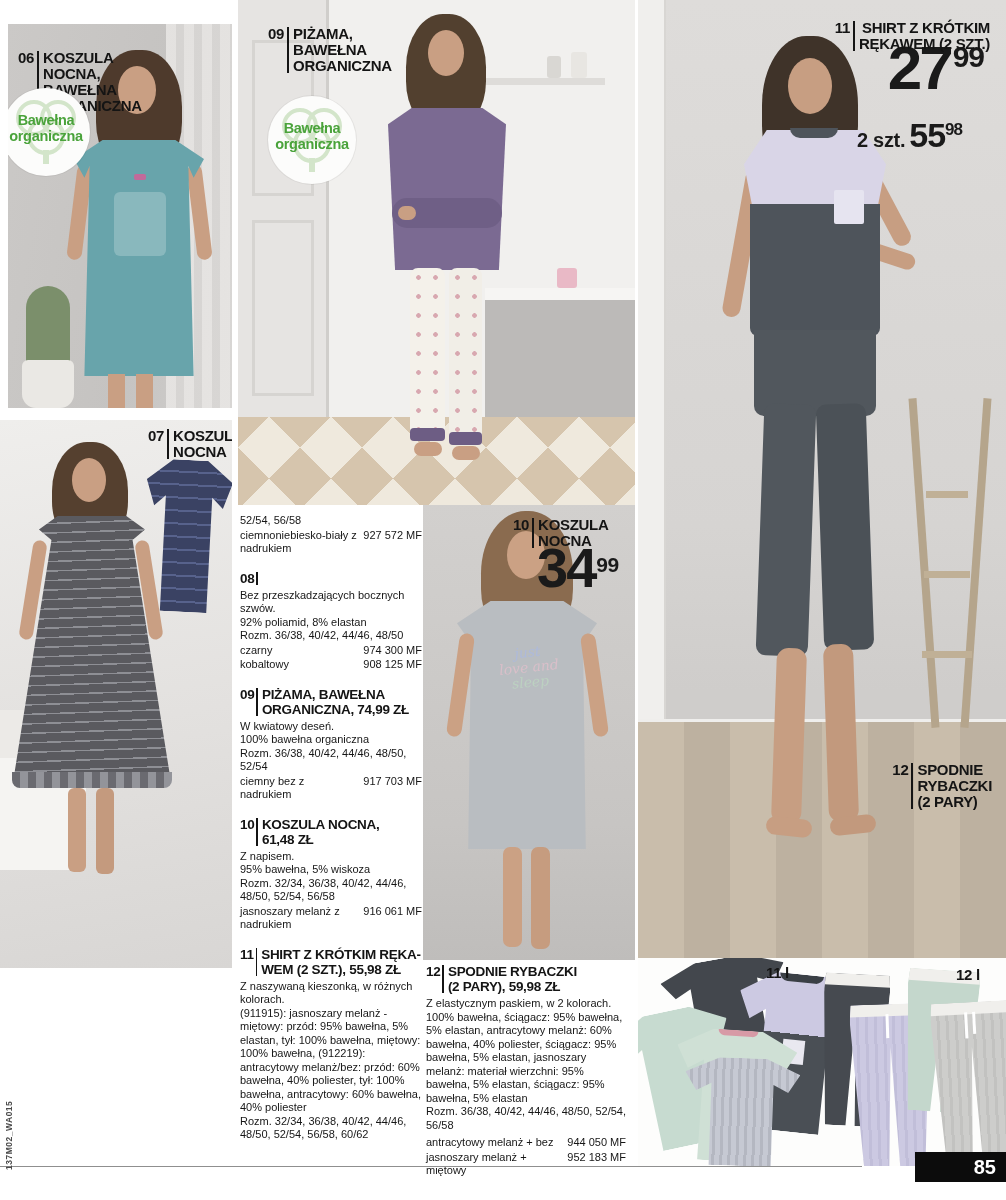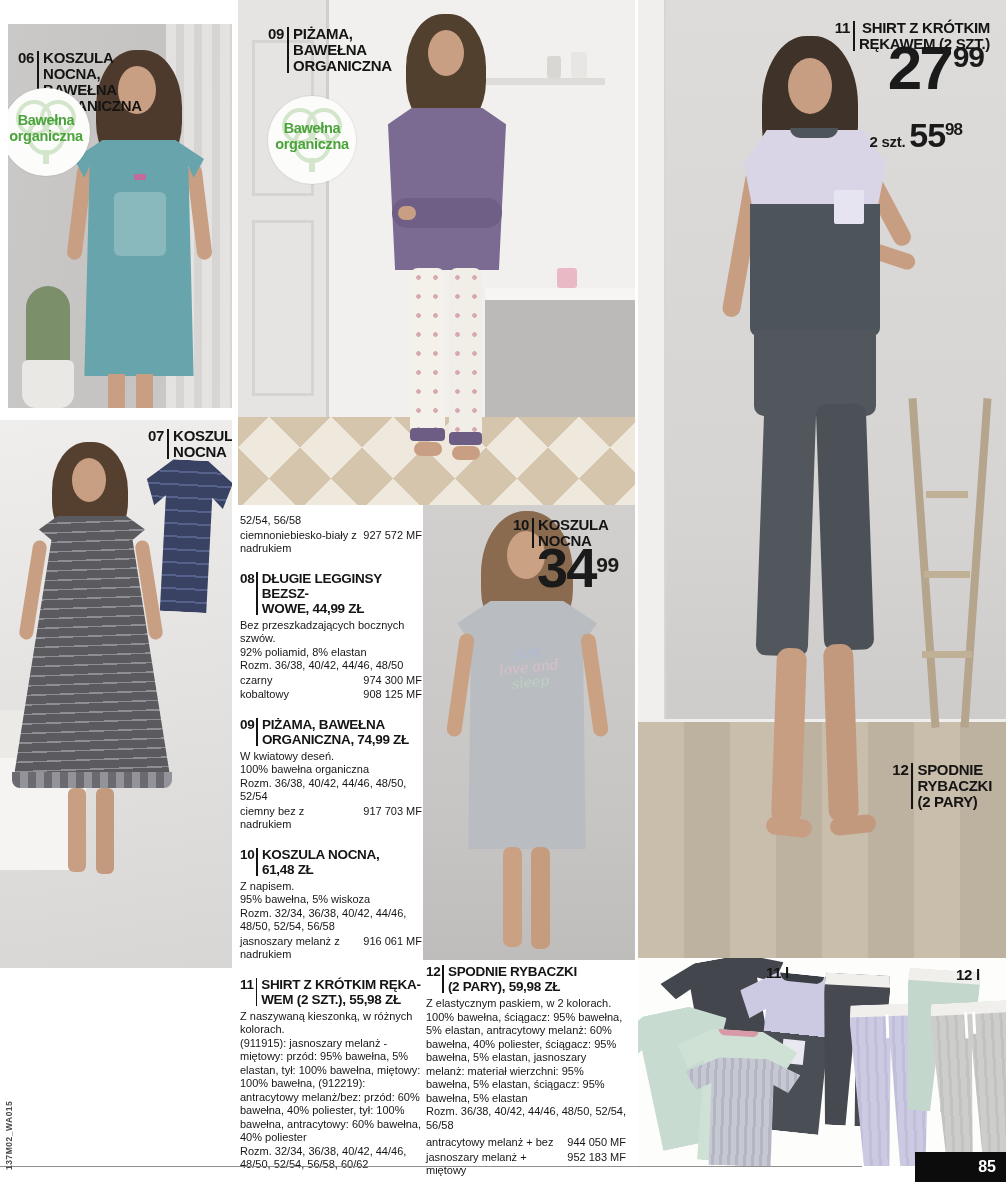--- a/index.html
+++ b/index.html
@@ -22,41 +22,41 @@
               color:#4aa33b;font-weight:bold;font-size:14.5px;line-height:16px;letter-spacing:-0.3px;}
 
   
   .price-big{font-weight:bold;color:#1a1a1a;letter-spacing:-3px;white-space:nowrap;}
   .price-big .int{font-size:62px;line-height:54px;}
   .price-big .sup{font-size:30px;vertical-align:22px;letter-spacing:-1px;margin-left:2px;}
   .price-mid{font-weight:bold;color:#1a1a1a;letter-spacing:-2px;white-space:nowrap;}
   .price-mid .int{font-size:56px;line-height:38px;}
   .price-mid .sup{font-size:21px;vertical-align:15px;letter-spacing:-0.5px;margin-left:1px;}
   .price-sm{font-weight:bold;color:#1a1a1a;white-space:nowrap;letter-spacing:-1px;}
-  .price-sm .qty{font-size:15px;letter-spacing:-0.3px;margin-right:4px;margin-left:32px;}
+  .price-sm .qty{font-size:20px;letter-spacing:-0.3px;margin-right:4px;margin-left:32px;}
   .price-sm .int{font-size:34px;}
   .price-sm .sup{font-size:17px;vertical-align:12px;}
 
   
   .col{position:absolute;font-size:11px;line-height:13.5px;color:#161616;}
   .block{margin-bottom:15px;}
   .bhead{display:flex;align-items:stretch;font-size:13.5px;line-height:15px;font-weight:bold;
          letter-spacing:-0.3px;margin-bottom:3px;color:#141414;}
   .bhead .pbar{margin:1px 4px 1px 2px;width:1.5px;}
   .crow{display:flex;justify-content:space-between;gap:6px;margin-top:1px;}
   .crow .cname{flex:1;}
   .crow .ccode{white-space:nowrap;text-align:right;}
 
   .flat-label{position:absolute;font-weight:bold;font-size:15px;letter-spacing:-0.3px;color:#141414;z-index:5;}
   .tee{position:absolute;clip-path:polygon(30% 0,70% 0,100% 14%,90% 31%,77% 24%,77% 100%,23% 100%,23% 24%,10% 31%,0 14%);}
   .pants{position:absolute;clip-path:polygon(2% 0,98% 0,100% 10%,88% 100%,57% 100%,50% 26%,43% 100%,12% 100%,0 10%);}
   .waist{position:absolute;left:0;top:0;width:100%;height:12px;background:#f0efec;}
 
   .page-num-box{position:absolute;left:915px;top:1152px;width:91px;height:30px;background:#0c0c0c;
-                color:#fff;font-weight:bold;font-size:16px;line-height:30px;text-align:right;
+                color:#fff;font-weight:bold;font-size:20px;line-height:30px;text-align:right;
                 padding-right:10px;box-sizing:border-box;z-index:8;padding-left:8px;}
   .bottom-rule{position:absolute;left:0;top:1166px;width:862px;height:1px;background:#8f8f8f;}
   .print-code{position:absolute;left:4px;top:1078px;height:92px;width:14px;
               writing-mode:vertical-rl;transform:rotate(180deg);font-size:8.5px;color:#4a4a4a;
               letter-spacing:0.5px;font-weight:bold;}
   .script-print{font-family:"DejaVu Serif",serif;font-style:italic;text-align:center;
                 transform:rotate(-6deg);line-height:15px;font-size:14px;}
 </style>
 </head>
 <body>
@@ -307,24 +307,20 @@
       <div class="crow">
         <span class="cname">ciemnoniebiesko-biały z nadrukiem</span>
         <span class="ccode">927 572 MF</span>
       </div>
     </div>
 
     <div class="block">
       <div class="bhead">
         <span class="pnum">08</span>
         <span class="pbar"></span>
-        <span class="plines">
-          <span>DŁUGIE LEGGINSY BEZSZ-</span>
-          <span>WOWE, 44,99 ZŁ</span>
-        </span>
       </div>
       <div>Bez przeszkadzających bocznych szwów.</div>
       <div>92% poliamid, 8% elastan</div>
       <div>Rozm. 36/38, 40/42, 44/46, 48/50</div>
       <div class="crow">
         <span class="cname">czarny</span>
         <span class="ccode">974 300 MF</span>
       </div>
       <div class="crow">
         <span class="cname">kobaltowy</span>

